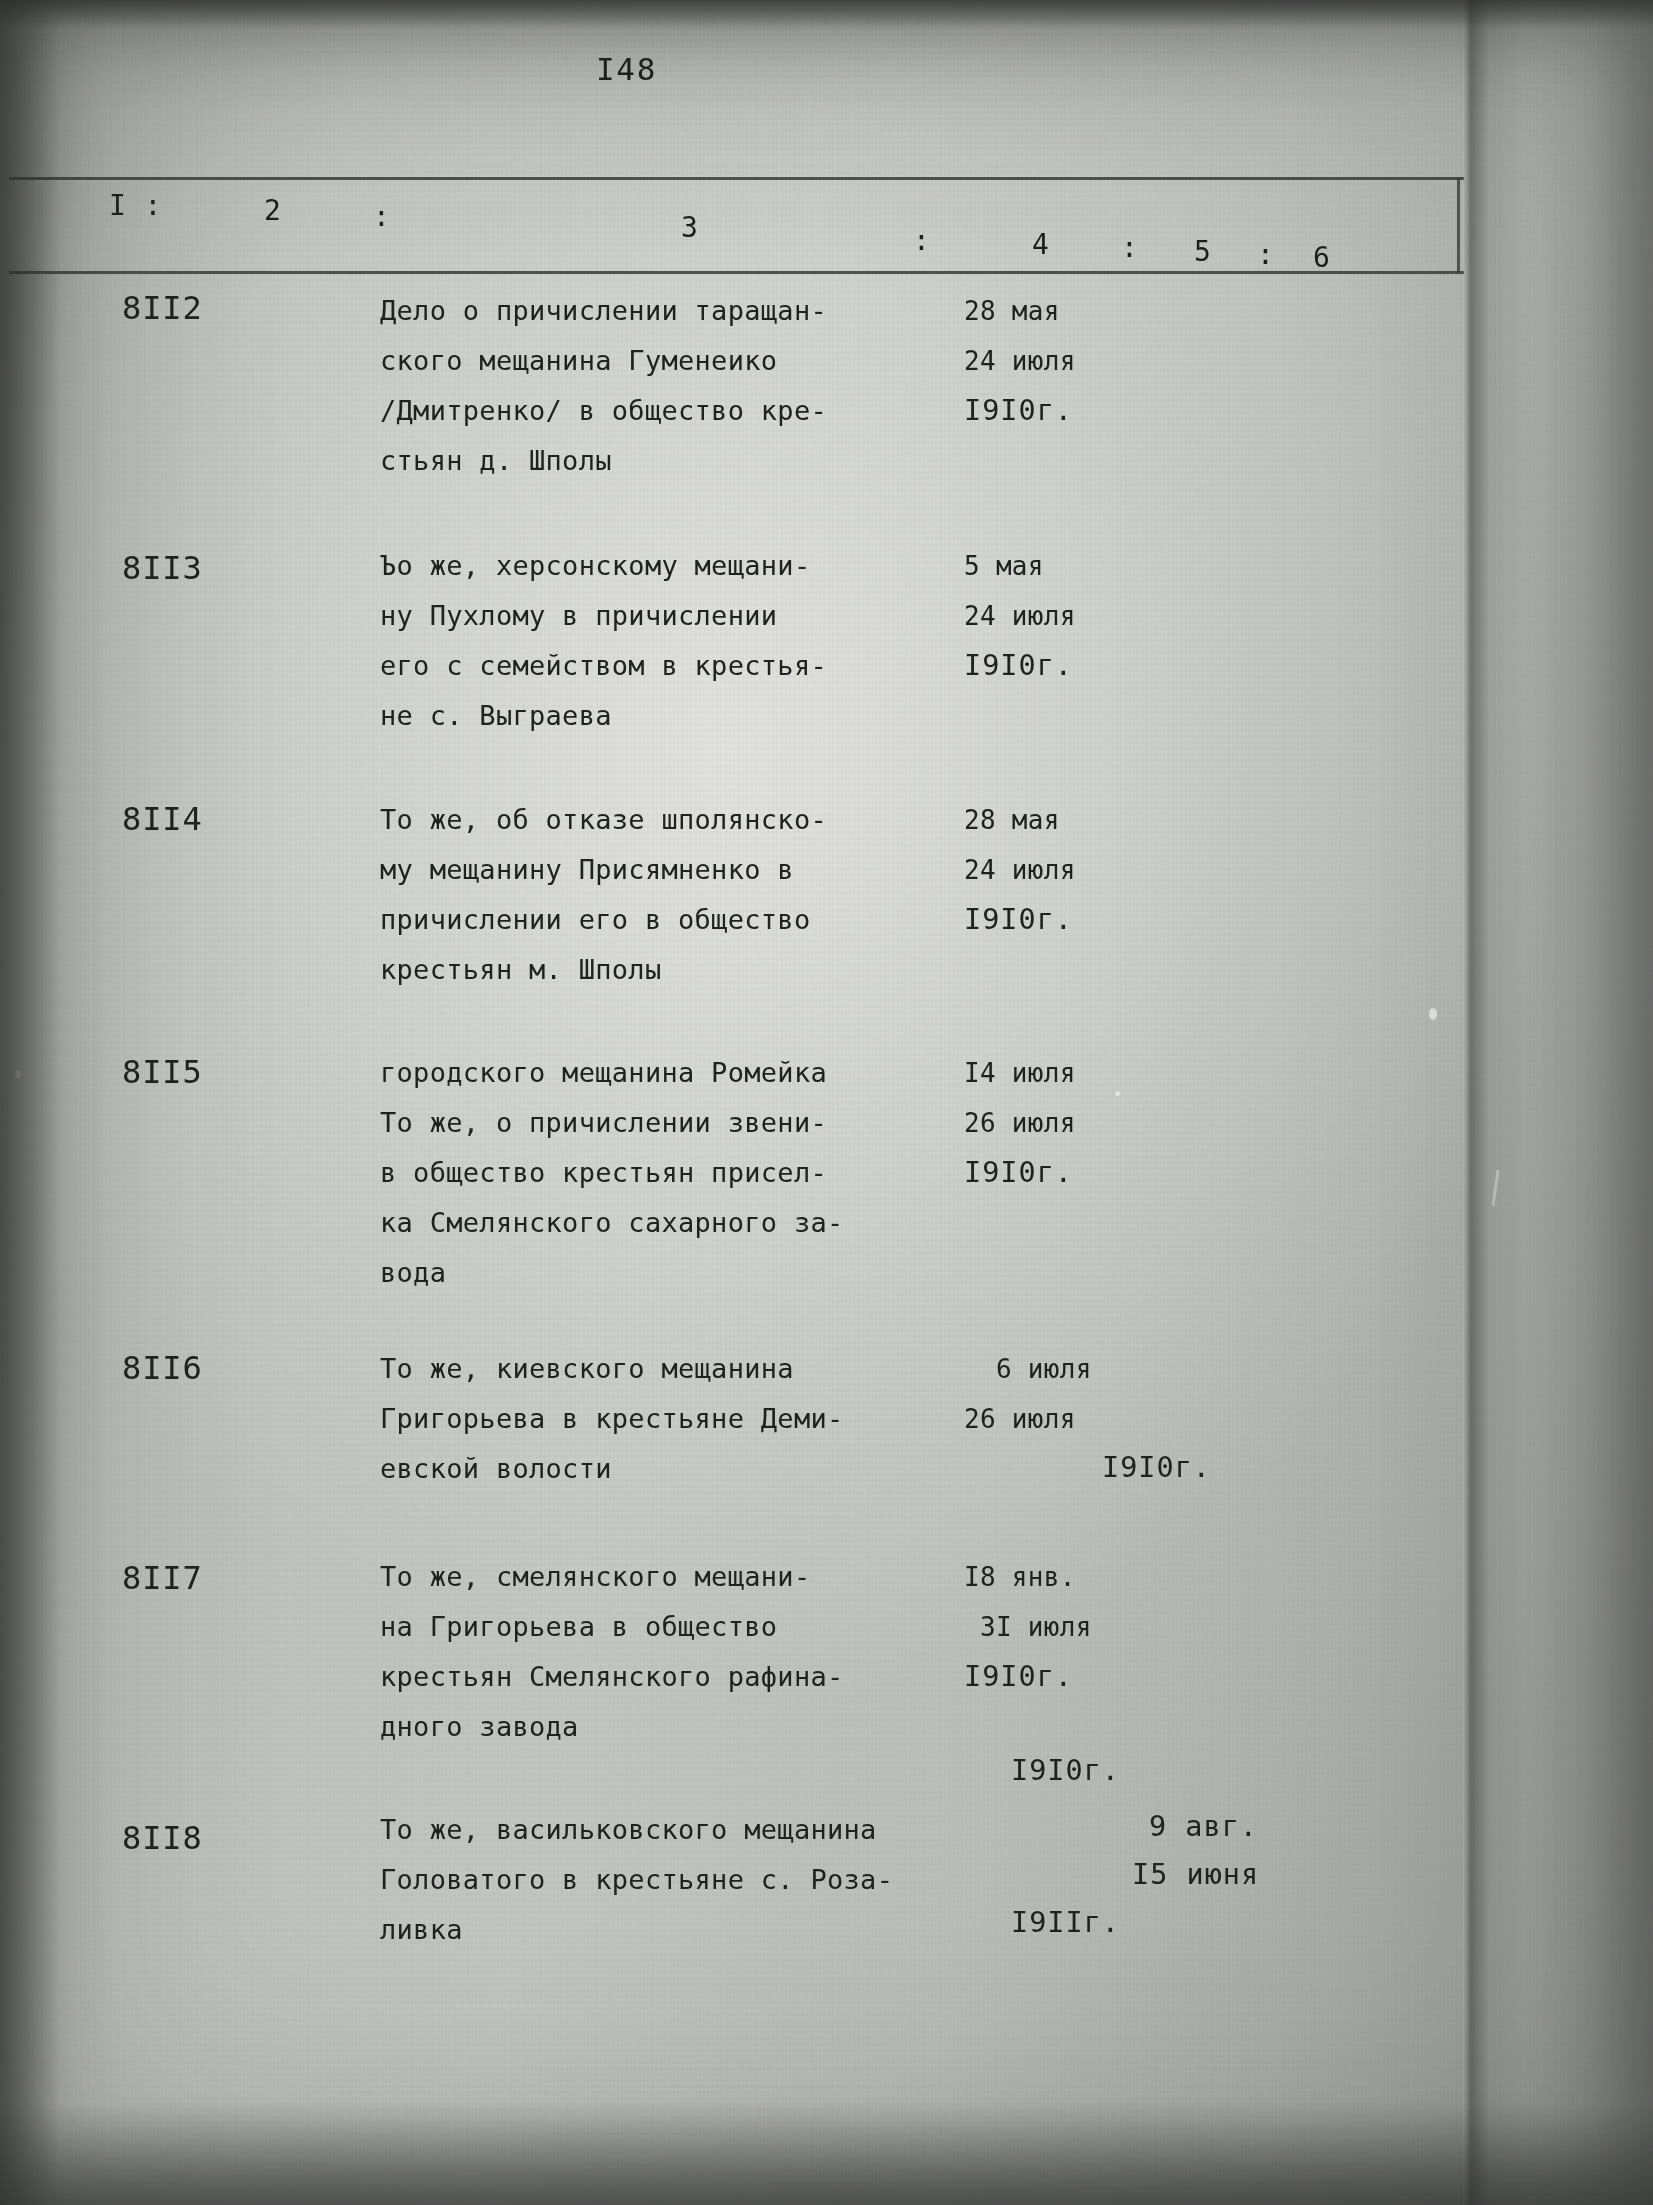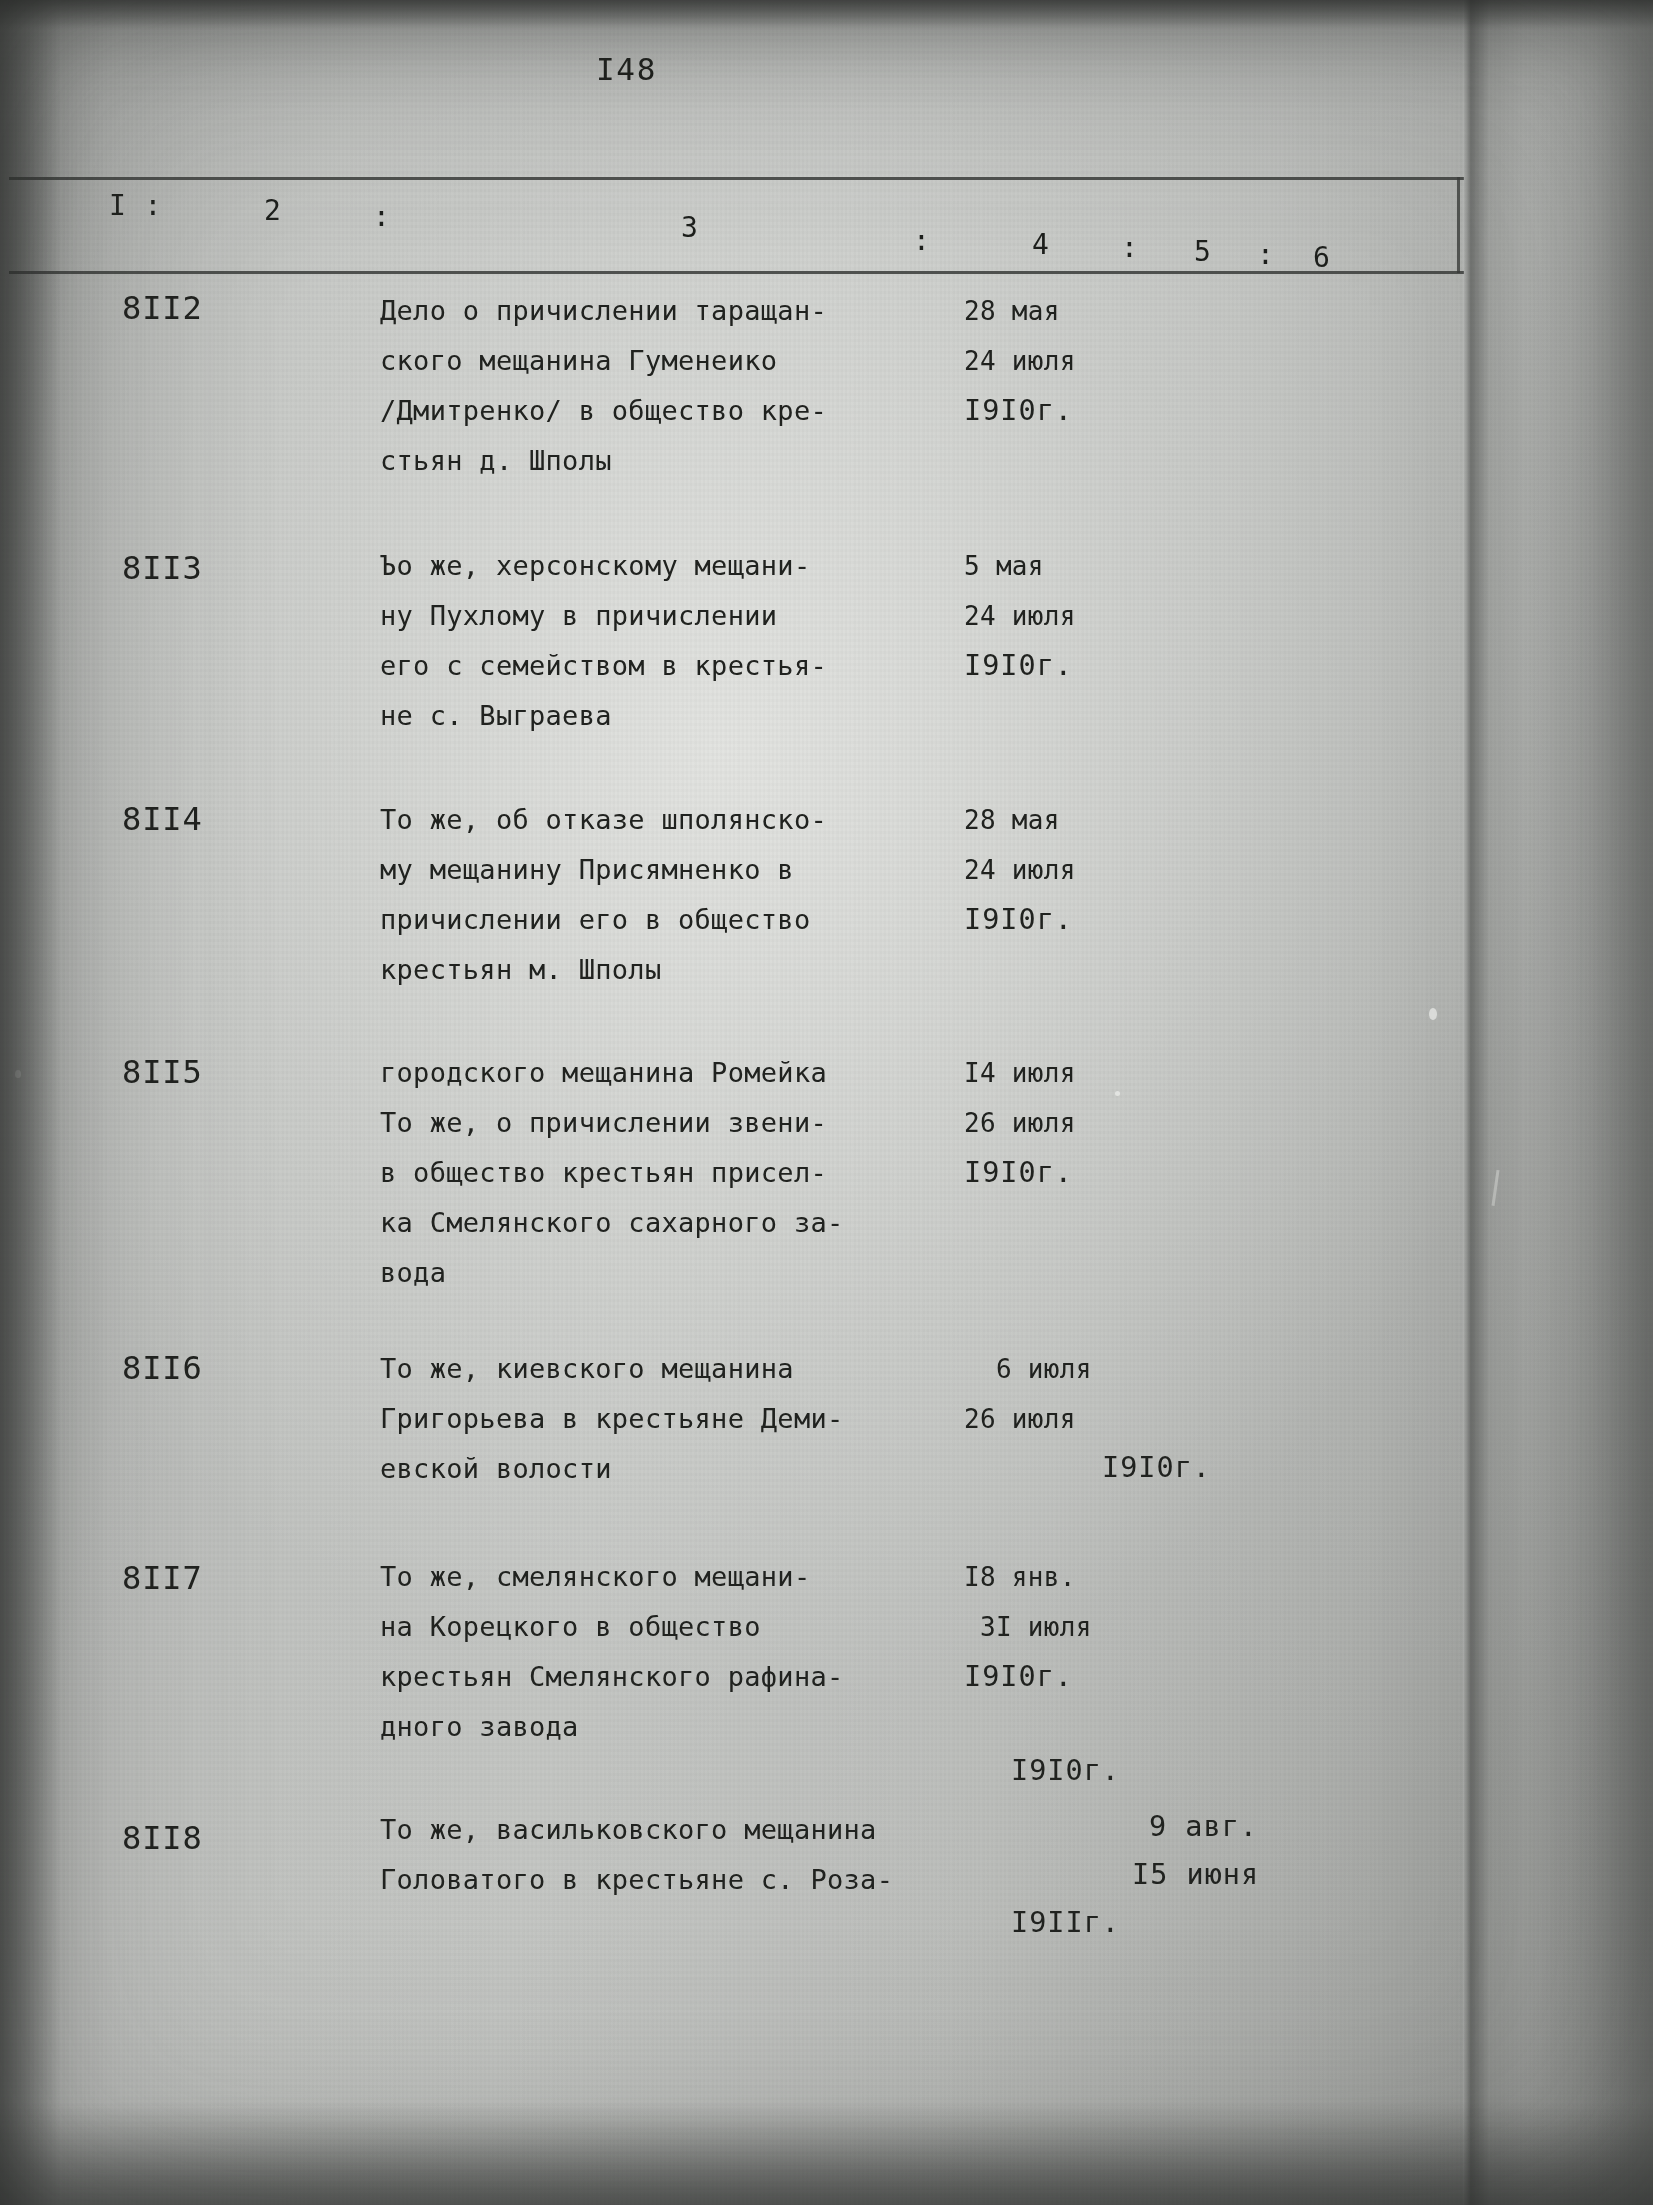--- a/index.html
+++ b/index.html
@@ -220,26 +220,26 @@
           <div class="body" style="top: 1048px;"><div>городского мещанина Ромейка</div><div>То же, о причислении звени-</div><div>в общество крестьян присел-</div><div>ка Смелянского сахарного за-</div><div>вода</div></div>
           <div class="dates" style="top: 1048px;"><div>I4 июля</div><div>26 июля</div><div class="big">I9I0г.</div></div>
         </div>
         <div class="entry" style="top: 0px;">
           <div class="num" style="top: 1349px;">8II6</div>
           <div class="body" style="top: 1344px;"><div>То же, киевского мещанина</div><div>Григорьева в крестьяне Деми-</div><div>евской волости</div></div>
           <div class="dates" style="top: 1344px;"><div>  6 июля</div><div>26 июля</div></div>
         </div>
         <div class="entry" style="top: 0px;">
           <div class="num" style="top: 1559px;">8II7</div>
-          <div class="body" style="top: 1552px;"><div>То же, смелянского мещани-</div><div>на Корецкого в общество</div><div>крестьян Смелянского рафина-</div><div>дного завода</div></div>
+          <div class="body" style="top: 1552px;"><div>То же, смелянского мещани-</div><div>на Григорьева в общество</div><div>крестьян Смелянского рафина-</div><div>дного завода</div></div>
           <div class="dates" style="top: 1552px;"><div>I8 янв.</div><div> 3I июля</div><div class="big">I9I0г.</div></div>
         </div>
         <div class="entry" style="top: 0px;">
           <div class="num" style="top: 1819px;">8II8</div>
-          <div class="body" style="top: 1805px;"><div>То же, васильковского мещанина</div><div>Головатого в крестьяне с. Роза-</div></div>
+          <div class="body" style="top: 1805px;"><div>То же, васильковского мещанина</div><div>Головатого в крестьяне с. Роза-</div><div>ливка</div></div>
         </div>
       </div>
     <div id="strays">
         <div class="stray" style="left: 1102px; top: 1451px;">I9I0г.</div>
         <div class="stray" style="left: 1011px; top: 1754px;">I9I0г.</div>
         <div class="stray" style="left: 1149px; top: 1810px;">9 авг.</div>
         <div class="stray" style="left: 1132px; top: 1858px;">I5 июня</div>
         <div class="stray" style="left: 1011px; top: 1906px;">I9IIг.</div>
       </div>
   </div>

